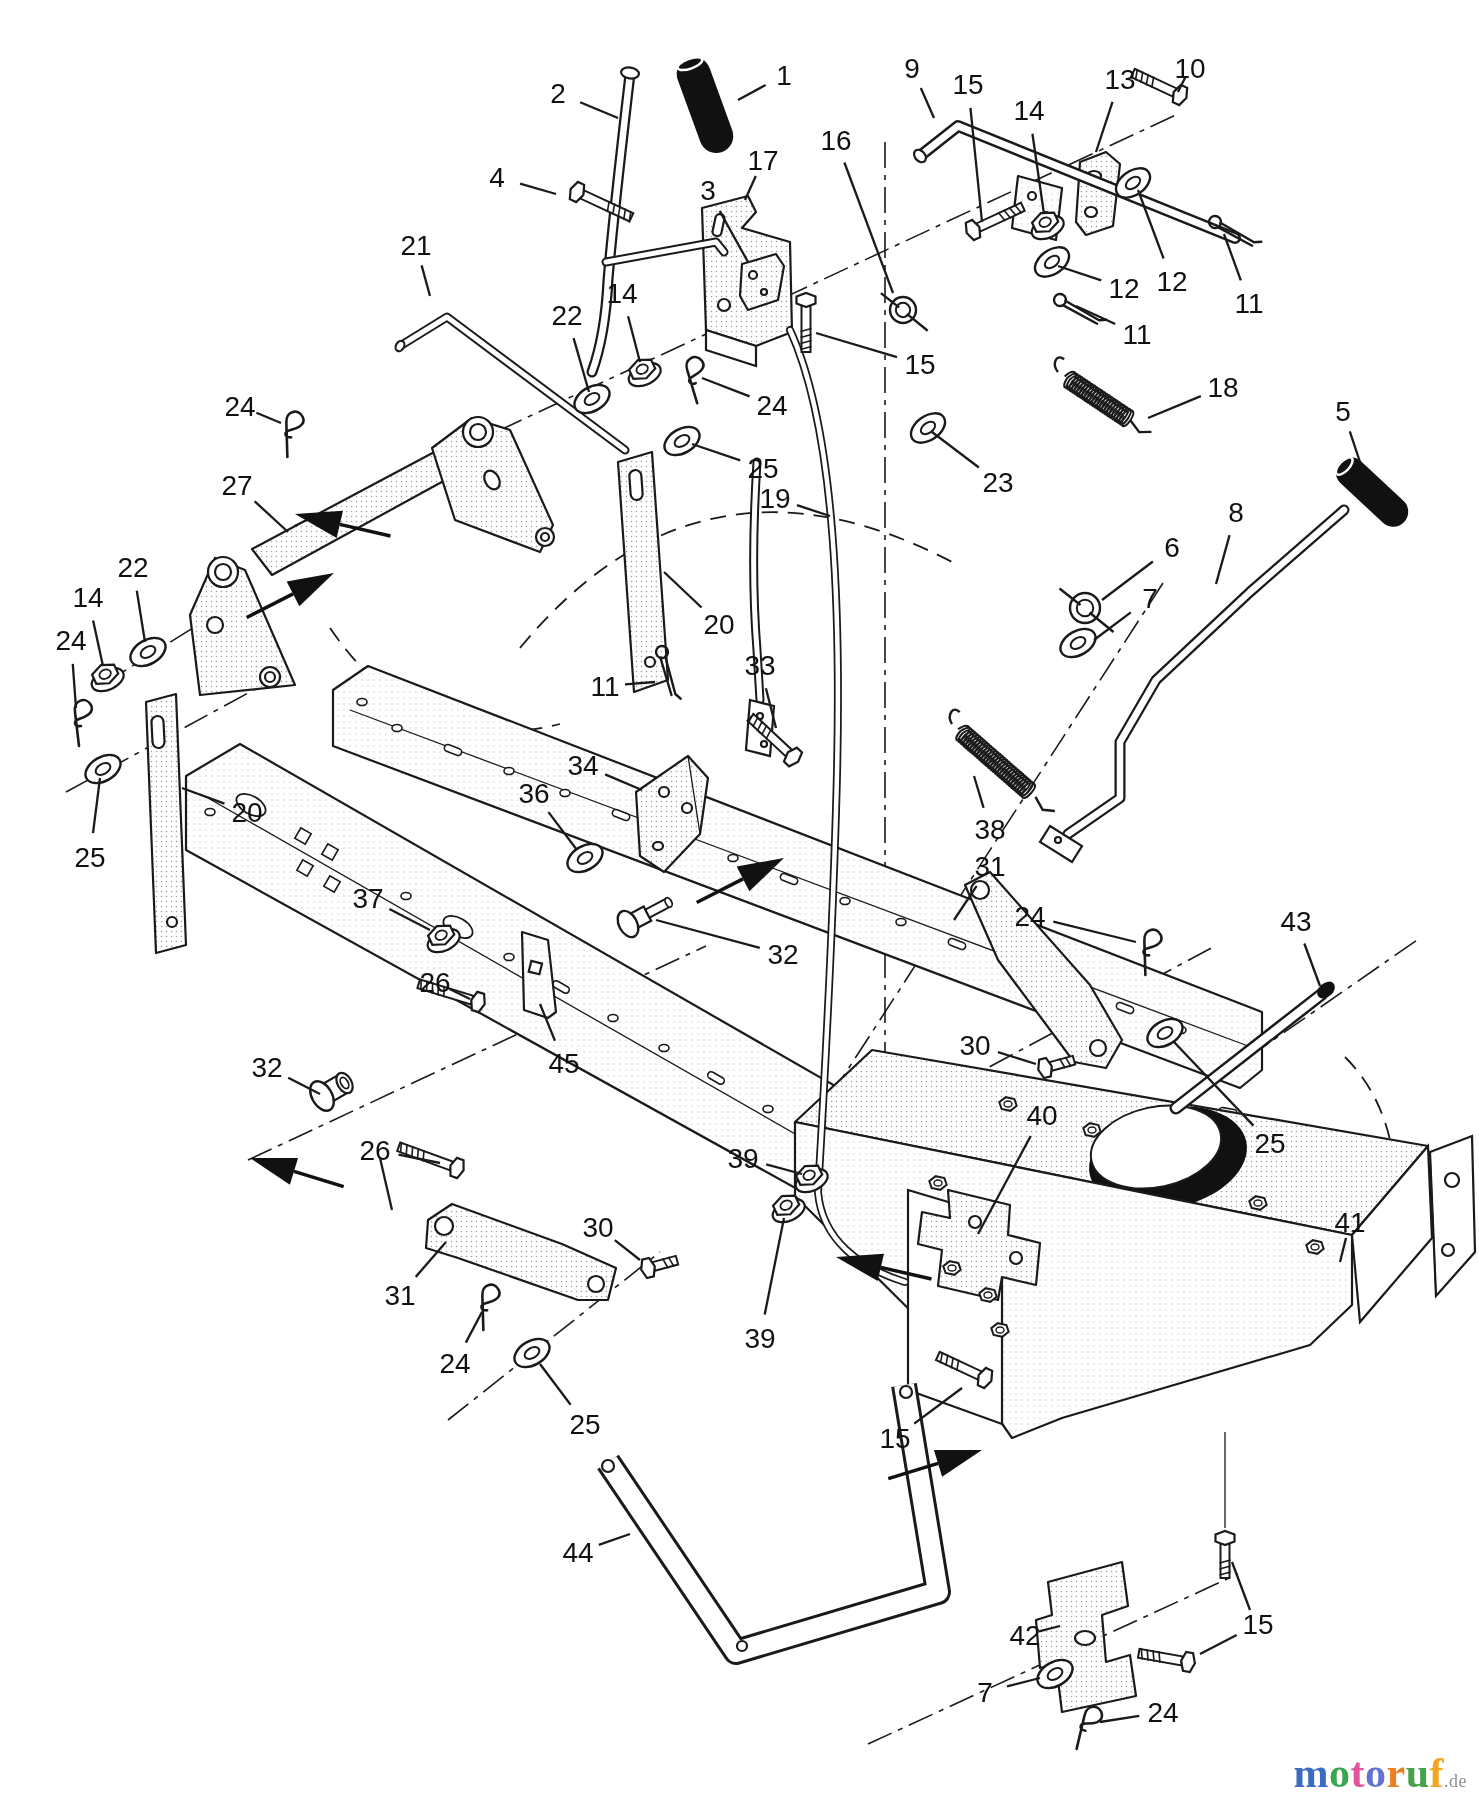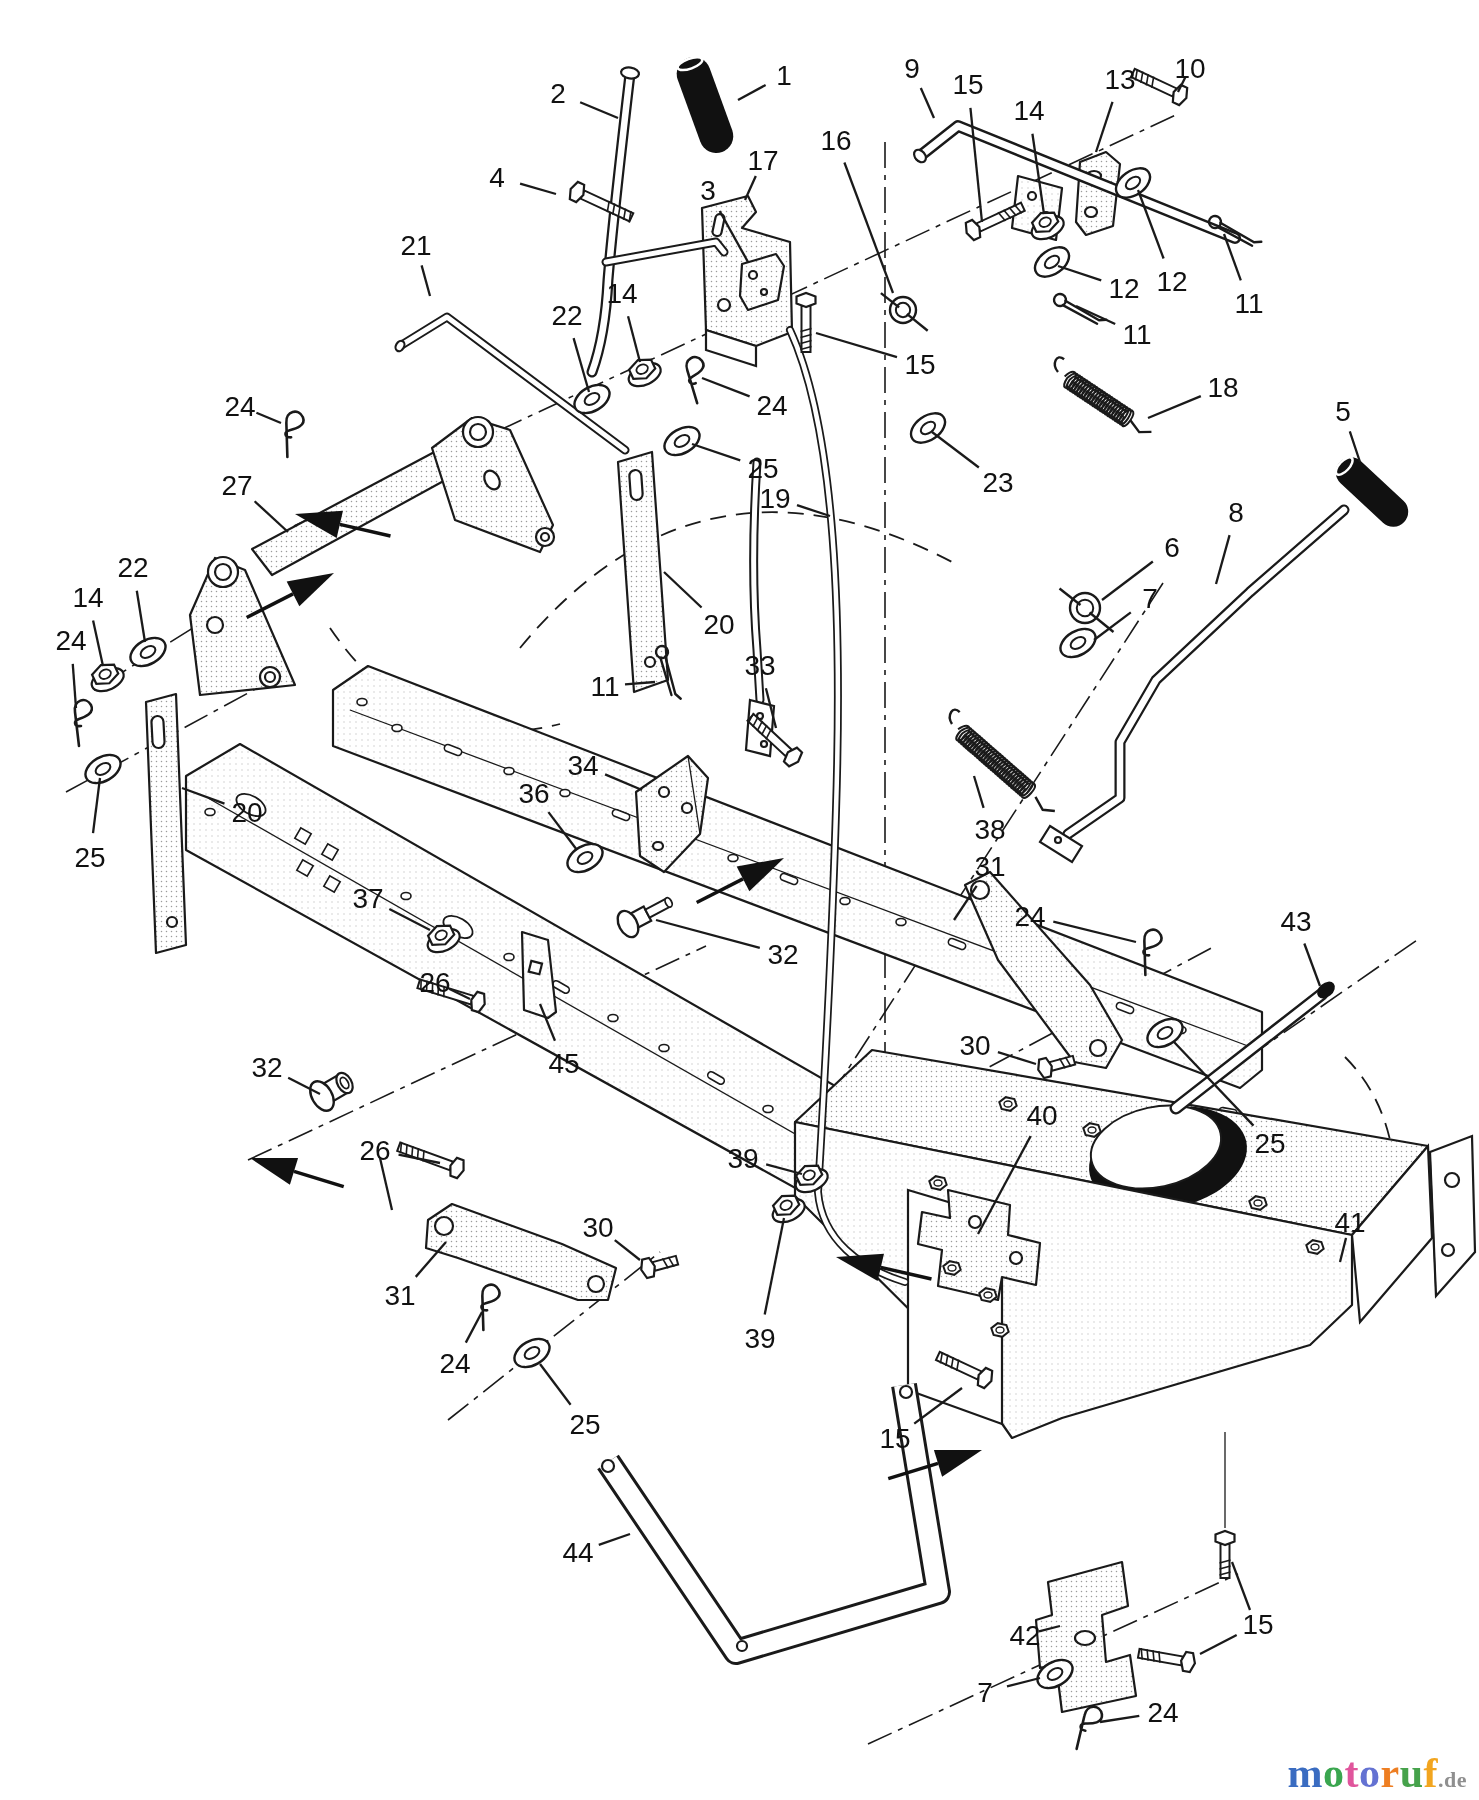--- a/index.html
+++ b/index.html
@@ -7,21 +7,21 @@
           font-family:"Liberation Sans",sans-serif;}
   svg{position:absolute;left:0;top:0;}
   .axis{stroke:#1a1a1a;stroke-width:1.6;fill:none;stroke-dasharray:26 7 5 7;}
   .dash{stroke:#1a1a1a;stroke-width:1.8;fill:none;stroke-dasharray:16 10;}
   .thin{stroke:#1a1a1a;stroke-width:1.3;fill:none;}
   .dot{fill:url(#dots);stroke:#1a1a1a;stroke-width:2.2;stroke-linejoin:round;}
   .dot2{fill:url(#dots2);stroke:#1a1a1a;stroke-width:2.2;stroke-linejoin:round;}
   .wht{fill:#ffffff;stroke:#1a1a1a;stroke-width:2.2;}
   .watermark{position:absolute;right:12px;bottom:6px;font-family:"Liberation Serif",serif;
              font-weight:700;font-size:42px;letter-spacing:0.5px;line-height:1;}
-  .watermark .sfx{font-size:22px;font-weight:700;}
+  .watermark .sfx{font-size:18px;font-weight:400;}
 </style>
 </head>
 <body>
 
 <div class="canvas">
 <svg id="diagram-svg" width="1479" height="1800" viewBox="0 0 1479 1800">
   <defs>
     <pattern id="dots" width="5" height="5" patternUnits="userSpaceOnUse">
       <rect width="5" height="5" fill="#ffffff"></rect>
           <circle cx="1.5" cy="1.5" r="0.75" fill="#9b9b9b"></circle>

